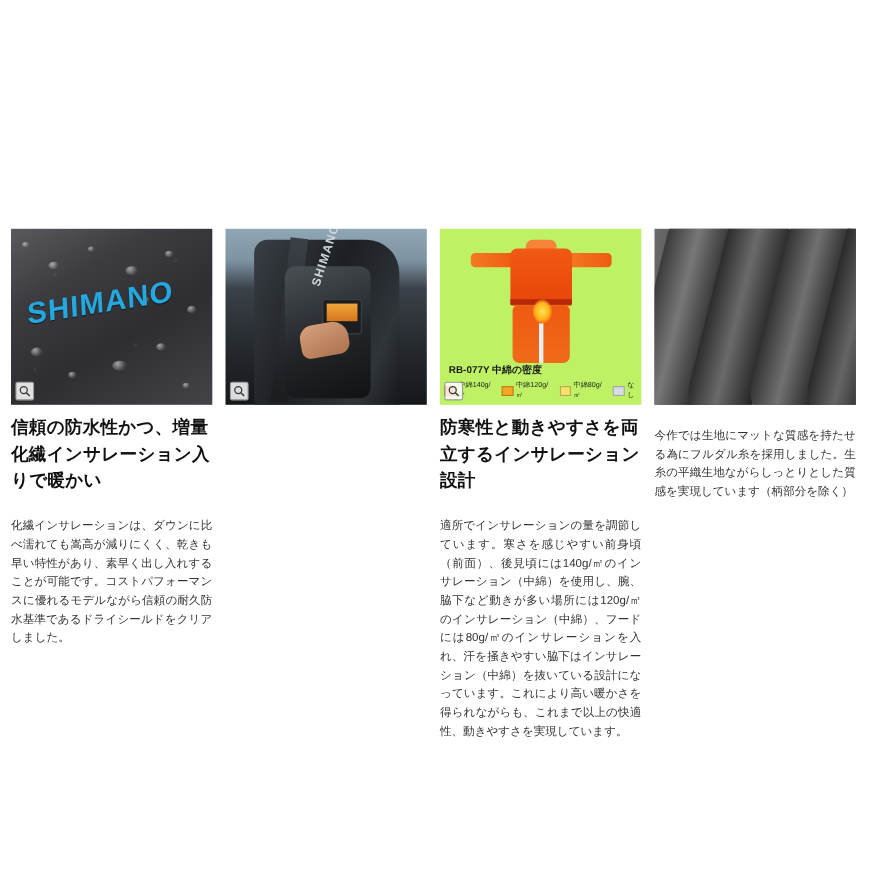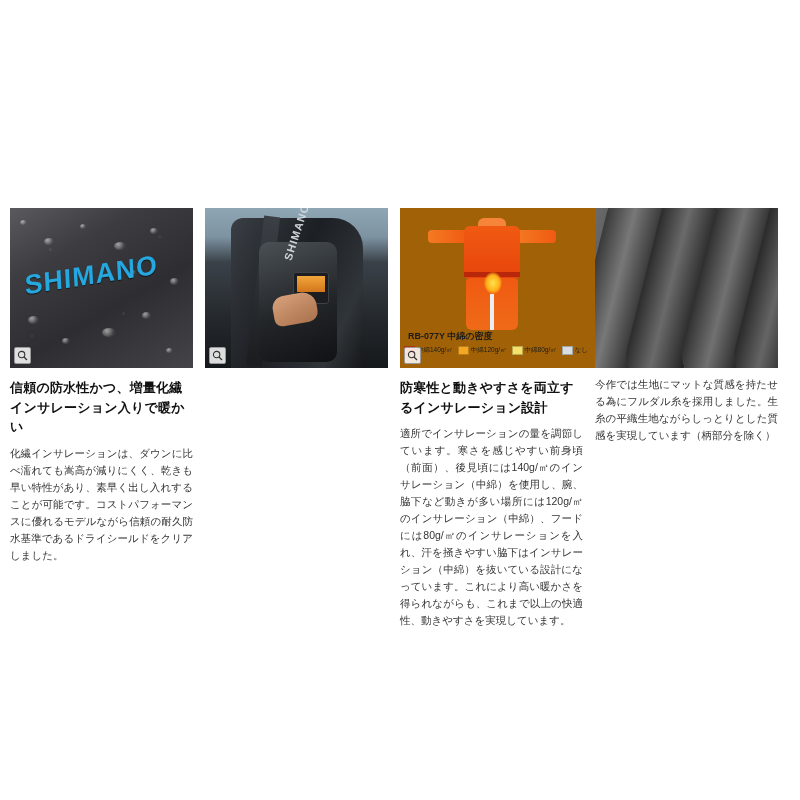--- a/index.html
+++ b/index.html
@@ -135,22 +135,21 @@
     left: 68px;
     top: 86px;
     width: 44px;
     height: 30px;
     background: linear-gradient(160deg, #d8a27c, #a9714c);
     border-radius: 12px 14px 10px 8px;
     transform: rotate(-10deg);
   }
   
   .p3 {
-    background: #a16207;
-    padding-left: 44px;
+    background: #bef264;
   }
   .p3 .suit {
     position: absolute;
     left: 26px;
     top: 8px;
     width: 132px;
     height: 118px;
   }
   .p3 .torso {
     position: absolute;
@@ -258,28 +257,28 @@
     border: 1px solid #9a9a9a;
     border-radius: 2px;
     display: flex;
     align-items: center;
     justify-content: center;
   }
   .zoom svg { display: block; }
 
   .heading {
     margin-top: 10px;
-    font-size: 13px;
+    font-size: 16px;
     line-height: 1.5;
     font-weight: bold;
     color: #111111;
     letter-spacing: 0.2px;
   }
   .bodytext {
-    margin-top: 8px;
+    margin-top: 20px;
     font-size: 10.5px;
     line-height: 1.62;
     color: #333333;
     text-align: justify;
   }
 </style>
 </head>
 <body>
 
 <div class="page">

